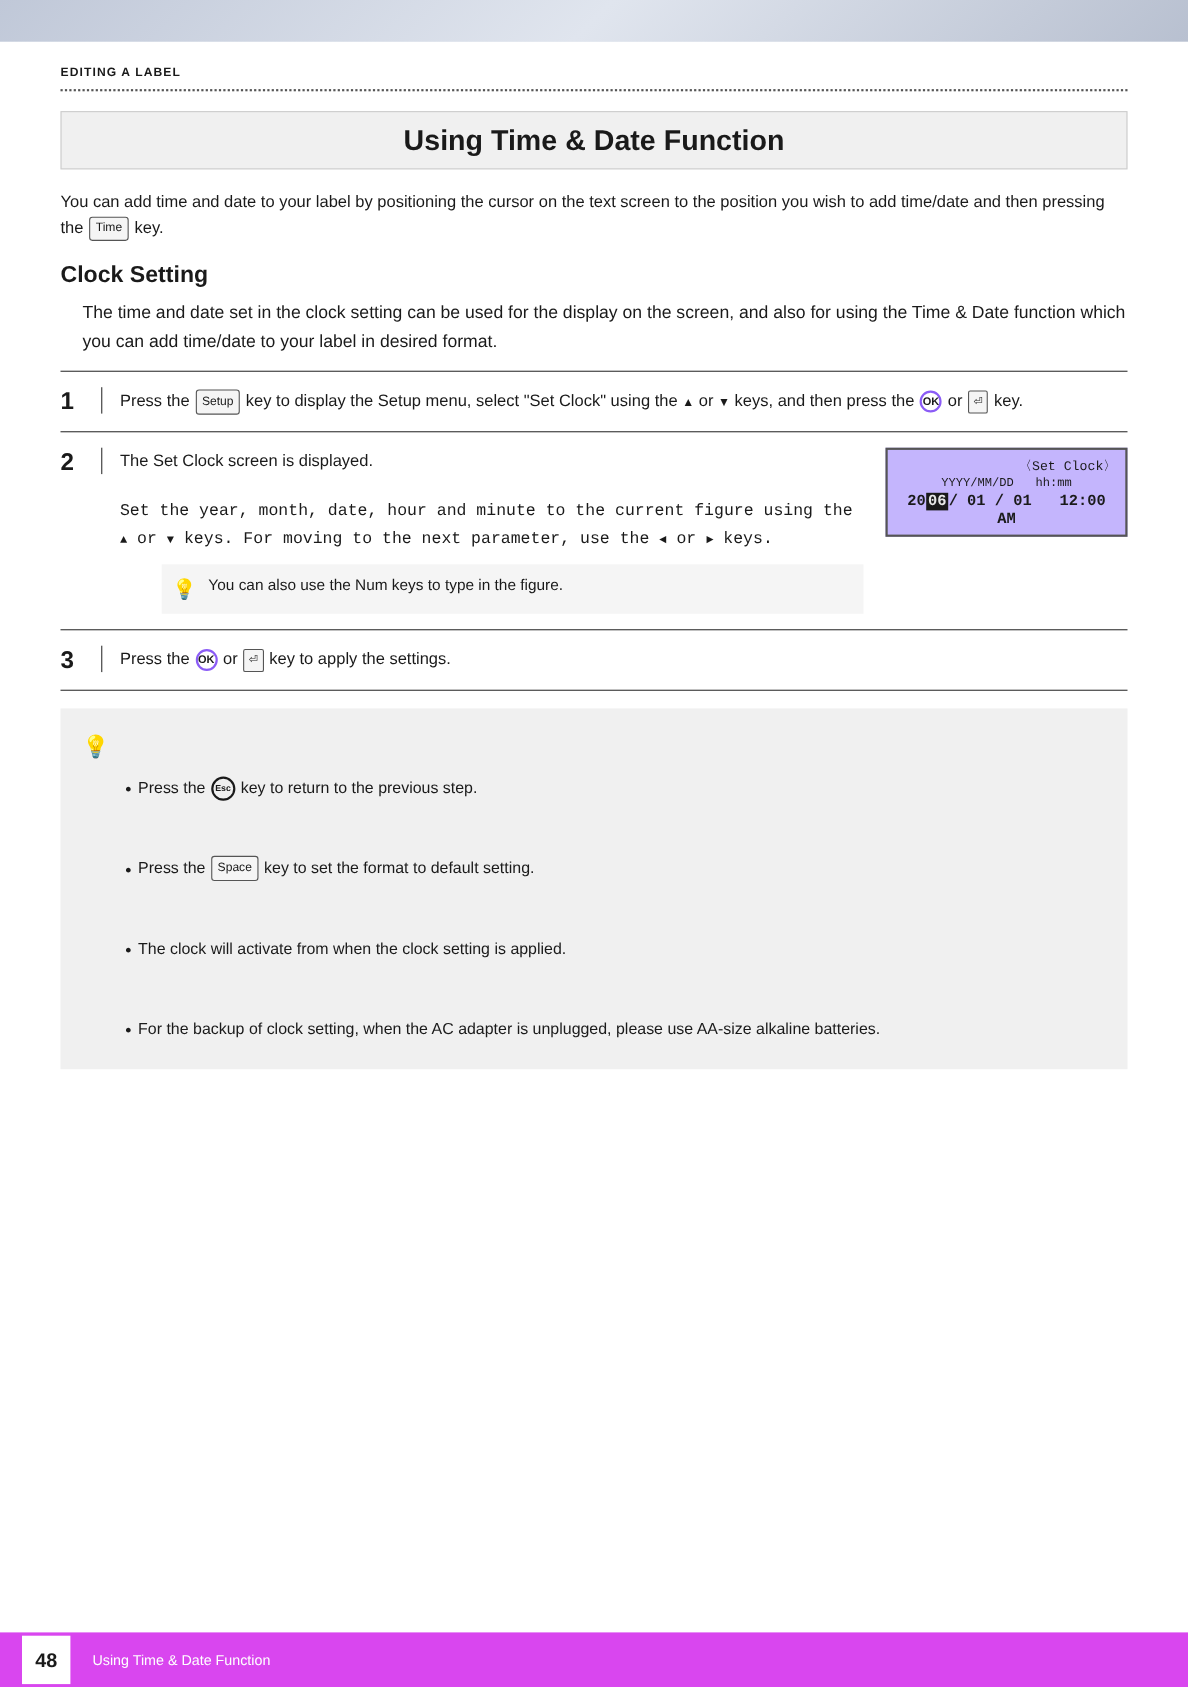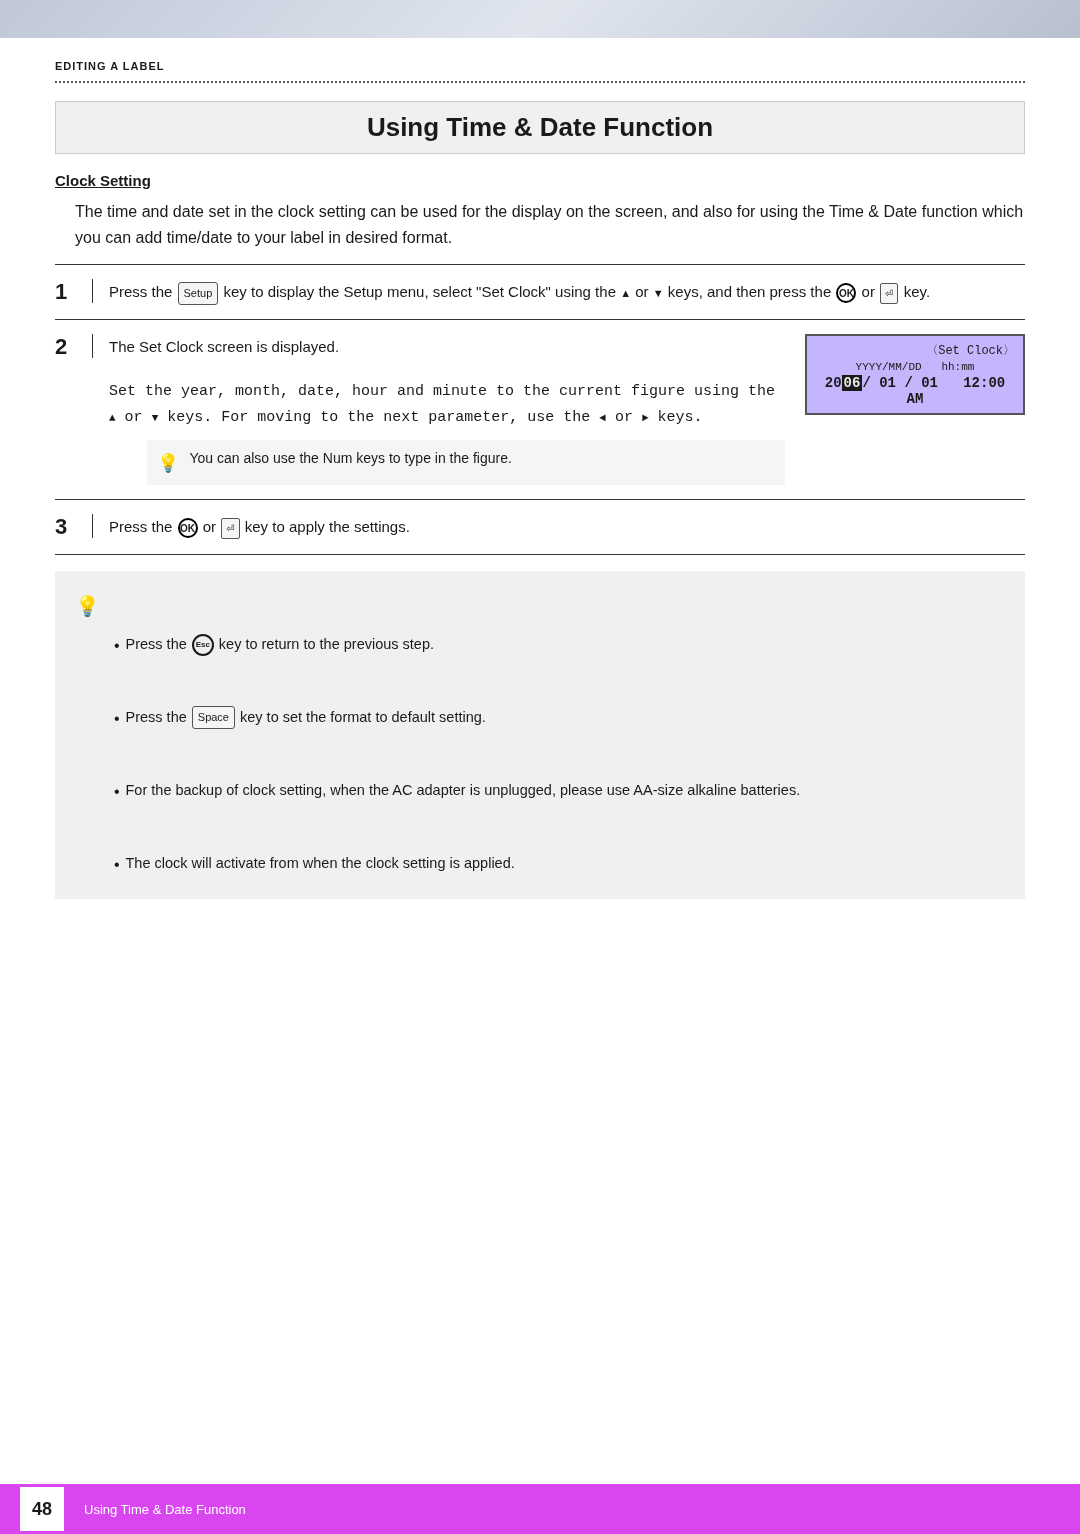--- a/index.html
+++ b/index.html
@@ -83,21 +83,21 @@
       margin: 0 1px;
     }
 
     
     .ok-icon {
       display: inline-flex;
       align-items: center;
       justify-content: center;
       width: 20px;
       height: 20px;
-      border: 2px solid #000000;
+      border: 2px solid #8b5cf6;
       border-radius: 50%;
       font-size: 10px;
       font-weight: bold;
       vertical-align: middle;
       margin: 0 1px;
     }
 
     
     .esc-icon {
       display: inline-flex;
@@ -108,24 +108,23 @@
       border: 2px solid #1a1a1a;
       border-radius: 50%;
       font-size: 9px;
       font-weight: bold;
       vertical-align: middle;
       margin: 0 1px;
     }
 
     
     .section-heading {
-      font-size: 15px;
+      font-size: 21px;
       font-weight: bold;
       margin-bottom: 10px;
-      text-decoration: underline;
     }
 
     .section-body-text {
       font-size: 16px;
       line-height: 1.6;
       margin-left: 20px;
       margin-bottom: 14px;
     }
 
     
@@ -343,20 +342,25 @@
 </div>
 
 <div class="dotted-line"></div>
 
 <div class="page-title-box">
   <h1>Using Time &amp; Date Function</h1>
 </div>
 
 <div class="content">
 
+  <p class="intro-text">
+    <span>You can add time and date to your label by positioning the cursor on the text screen to the position you wish to add time/date and then pressing the</span>
+    <span class="key-btn">Time</span>
+    <span>key.</span>
+  </p>
 
   <p class="section-heading">Clock Setting</p>
   <p class="section-body-text">The time and date set in the clock setting can be used for the display on the screen, and also for using the Time &amp; Date function which you can add time/date to your label in desired format.</p>
 
   <div class="steps-area">
 
     <div class="step-row">
       <div class="step-number">1</div>
       <div class="step-content">
         <div class="step-text">
@@ -410,24 +414,24 @@
   <div class="note-section">
     <span class="note-icon">💡</span>
     <ul class="note-bullets">
       <li>
         <span>Press the <span class="esc-icon" style="font-size:8px;">Esc</span> key to return to the previous step.</span>
       </li>
       <li>
         <span>Press the <span class="key-btn">Space</span> key to set the format to default setting.</span>
       </li>
       <li>
-        <span>For the backup of clock setting, when the AC adapter is unplugged, please use AA-size alkaline batteries.</span>
+        <span>The clock will activate from when the clock setting is applied.</span>
       </li>
       <li>
-        <span>The clock will activate from when the clock setting is applied.</span>
+        <span>For the backup of clock setting, when the AC adapter is unplugged, please use AA-size alkaline batteries.</span>
       </li>
     </ul>
   </div>
 
 </div>
 
 <div class="page-footer">
   <div class="footer-page-num">48</div>
   <span class="footer-text">Using Time &amp; Date Function</span>
 </div>

